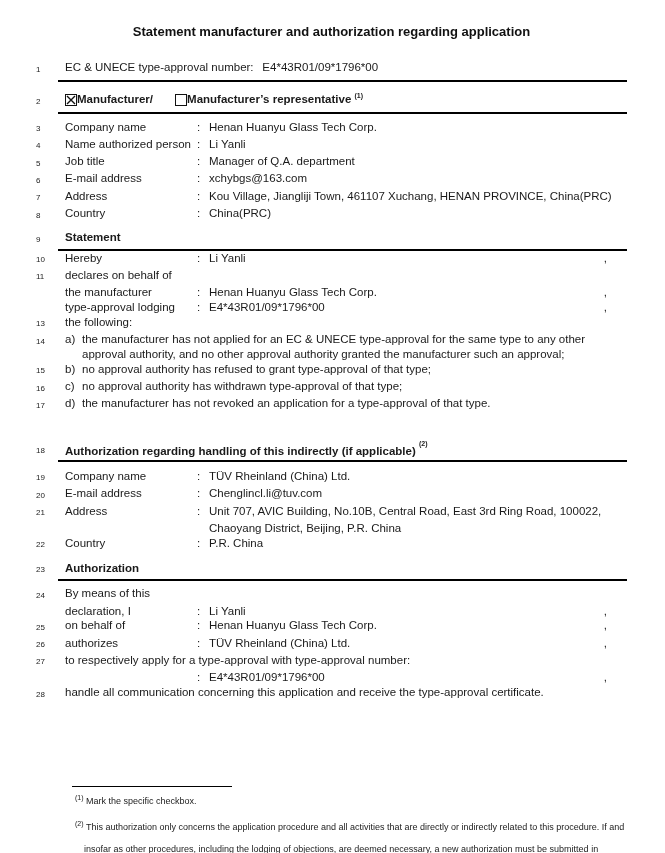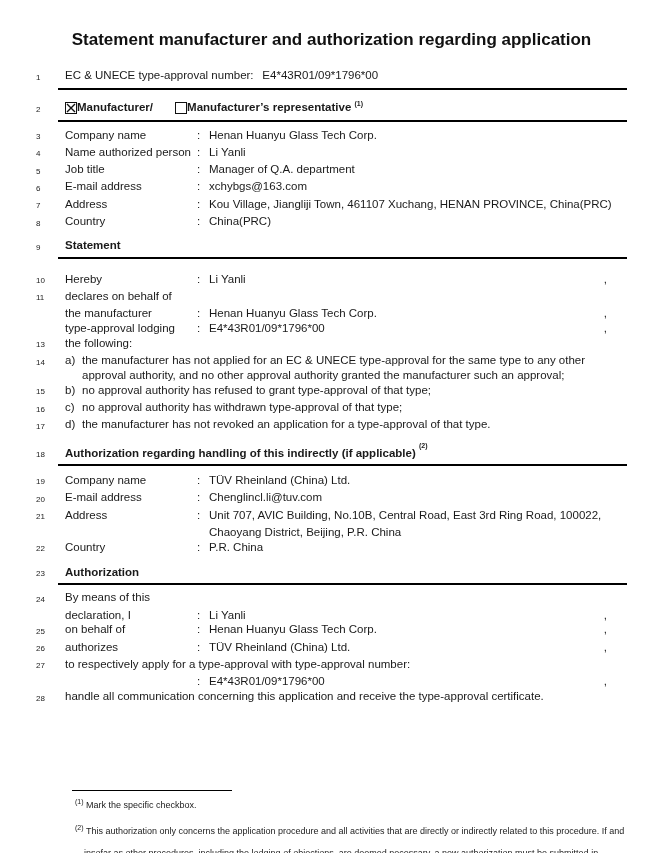--- a/index.html
+++ b/index.html
@@ -1,19 +1,19 @@
 <!DOCTYPE html>
 <html><head>
 <meta charset="utf-8">
 <style>
   html,body{margin:0;padding:0;background:#ffffff;}
   .page{position:relative;width:665px;height:853px;background:#ffffff;overflow:hidden;
         font-family:"Liberation Sans",sans-serif;color:#1a1a1a;}
   .doc{position:absolute;left:36px;top:0;width:591px;font-size:11.5px;line-height:14.8px;}
-  .title{margin-top:32px;text-align:center;font-size:17px;font-weight:bold;line-height:16px;color:#111;}
+  .title{margin-top:24px;text-align:center;font-size:13px;font-weight:bold;line-height:16px;color:#111;}
   .row{display:flex;}
   .num{flex:0 0 22px;font-size:8px;padding-top:2.5px;color:#222;}
   .rc{flex:1 1 auto;display:flex;padding-left:7px;min-width:0;}
   .lbl{flex:0 1 auto;min-width:132px;white-space:nowrap;}
   .col{flex:0 0 12px;}
   .val{white-space:nowrap;}
   .comma{margin-left:auto;padding-right:20px;}
   .bold{font-weight:normal;}
   .rule{border-bottom:2px solid #000;margin-left:22px;}
   .heading-row .rc{font-weight:bold;}
@@ -28,22 +28,22 @@
   .fn{font-size:9px;line-height:12px;padding-left:48px;text-indent:-9px;margin-top:8px;color:#222;}
   .fn.multi{line-height:22px;margin-top:9px;}
   
   .r1{margin-top:20px;}
   .rule-a{margin-top:3px;}
   .r2{margin-top:10px;}
   .rule-b{margin-top:2px;}
   .company-block{margin-top:6px;}
   .h9{margin-top:7px;}
   .rule-c{margin-top:1px;}
-  .stmt-block{margin-top:13px;}
-  .h18{margin-top:11px;}
+  .stmt-block{}
+  .h18{margin-top:28px;align-items:flex-end;}
   .fields-block{margin-top:7px;}
   .h23{margin-top:8px;}
   .auth-block{margin-top:5px;}
 </style>
 </head>
 <body>
 
 <div class="page">
   <div class="doc">
 

